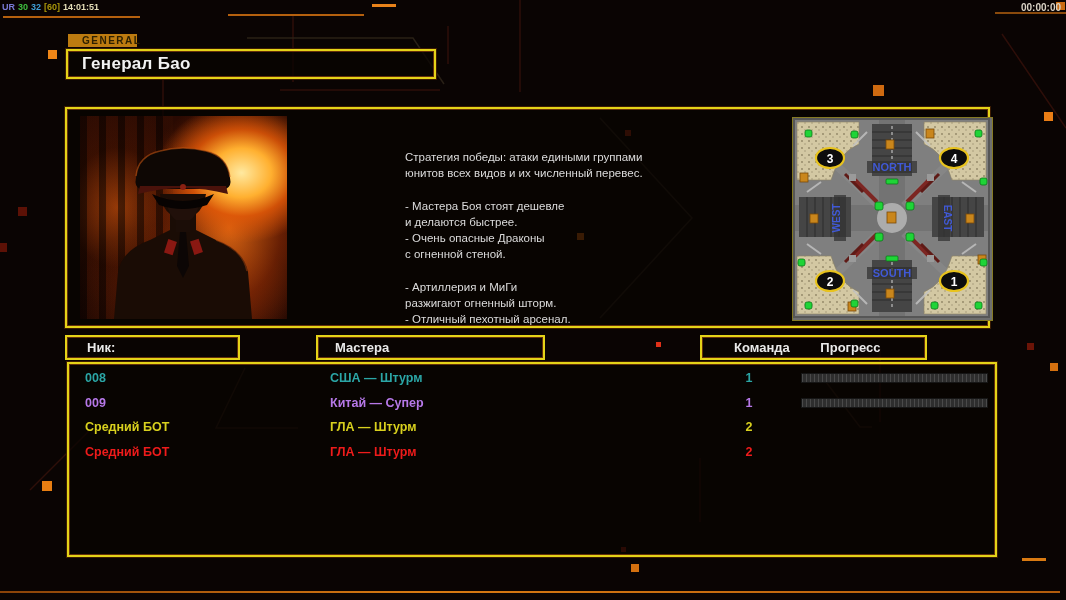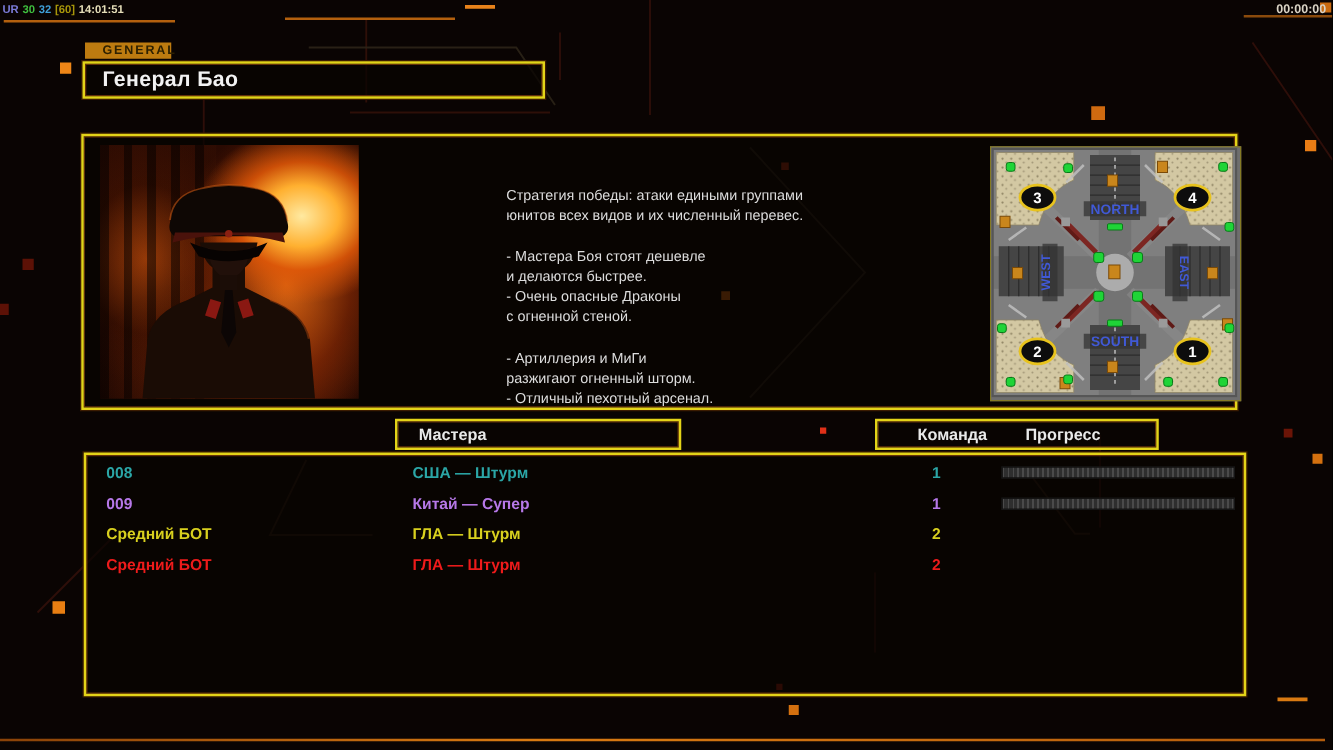--- a/index.html
+++ b/index.html
@@ -265,20 +265,23 @@
         <text x="161" y="44.5" text-anchor="middle" font-family="Liberation Sans, sans-serif" font-size="12" font-weight="bold" fill="#fff">4</text>
         <ellipse cx="37" cy="163" rx="14" ry="10" fill="#0d0d0d" stroke="#e8c31d" stroke-width="2.2"></ellipse>
         <text x="37" y="167.5" text-anchor="middle" font-family="Liberation Sans, sans-serif" font-size="12" font-weight="bold" fill="#fff">2</text>
         <ellipse cx="161" cy="163" rx="14" ry="10" fill="#0d0d0d" stroke="#e8c31d" stroke-width="2.2"></ellipse>
         <text x="161" y="167.5" text-anchor="middle" font-family="Liberation Sans, sans-serif" font-size="12" font-weight="bold" fill="#fff">1</text>
       </g>
       <rect x="1" y="1" width="195" height="198" fill="none" stroke="#565656" stroke-width="2"></rect>
     </svg>
   </div>
 
+  <div class="hbox" style="left:65px;width:151px;padding-left:20px">
+    <span>Ник:</span>
+  </div>
   <div class="hbox" style="left:316px;width:208px;padding-left:17px">
     <span>Мастера</span>
   </div>
   <div class="hbox" style="left:700px;width:191px;padding-left:32px">
     <span>Команда</span>
     <span style="margin-left:27px">Прогресс</span>
   </div>
 
   <div class="panel bottom-panel">
     <div class="prow" style="top: 3px; color: rgb(43, 166, 166);">

